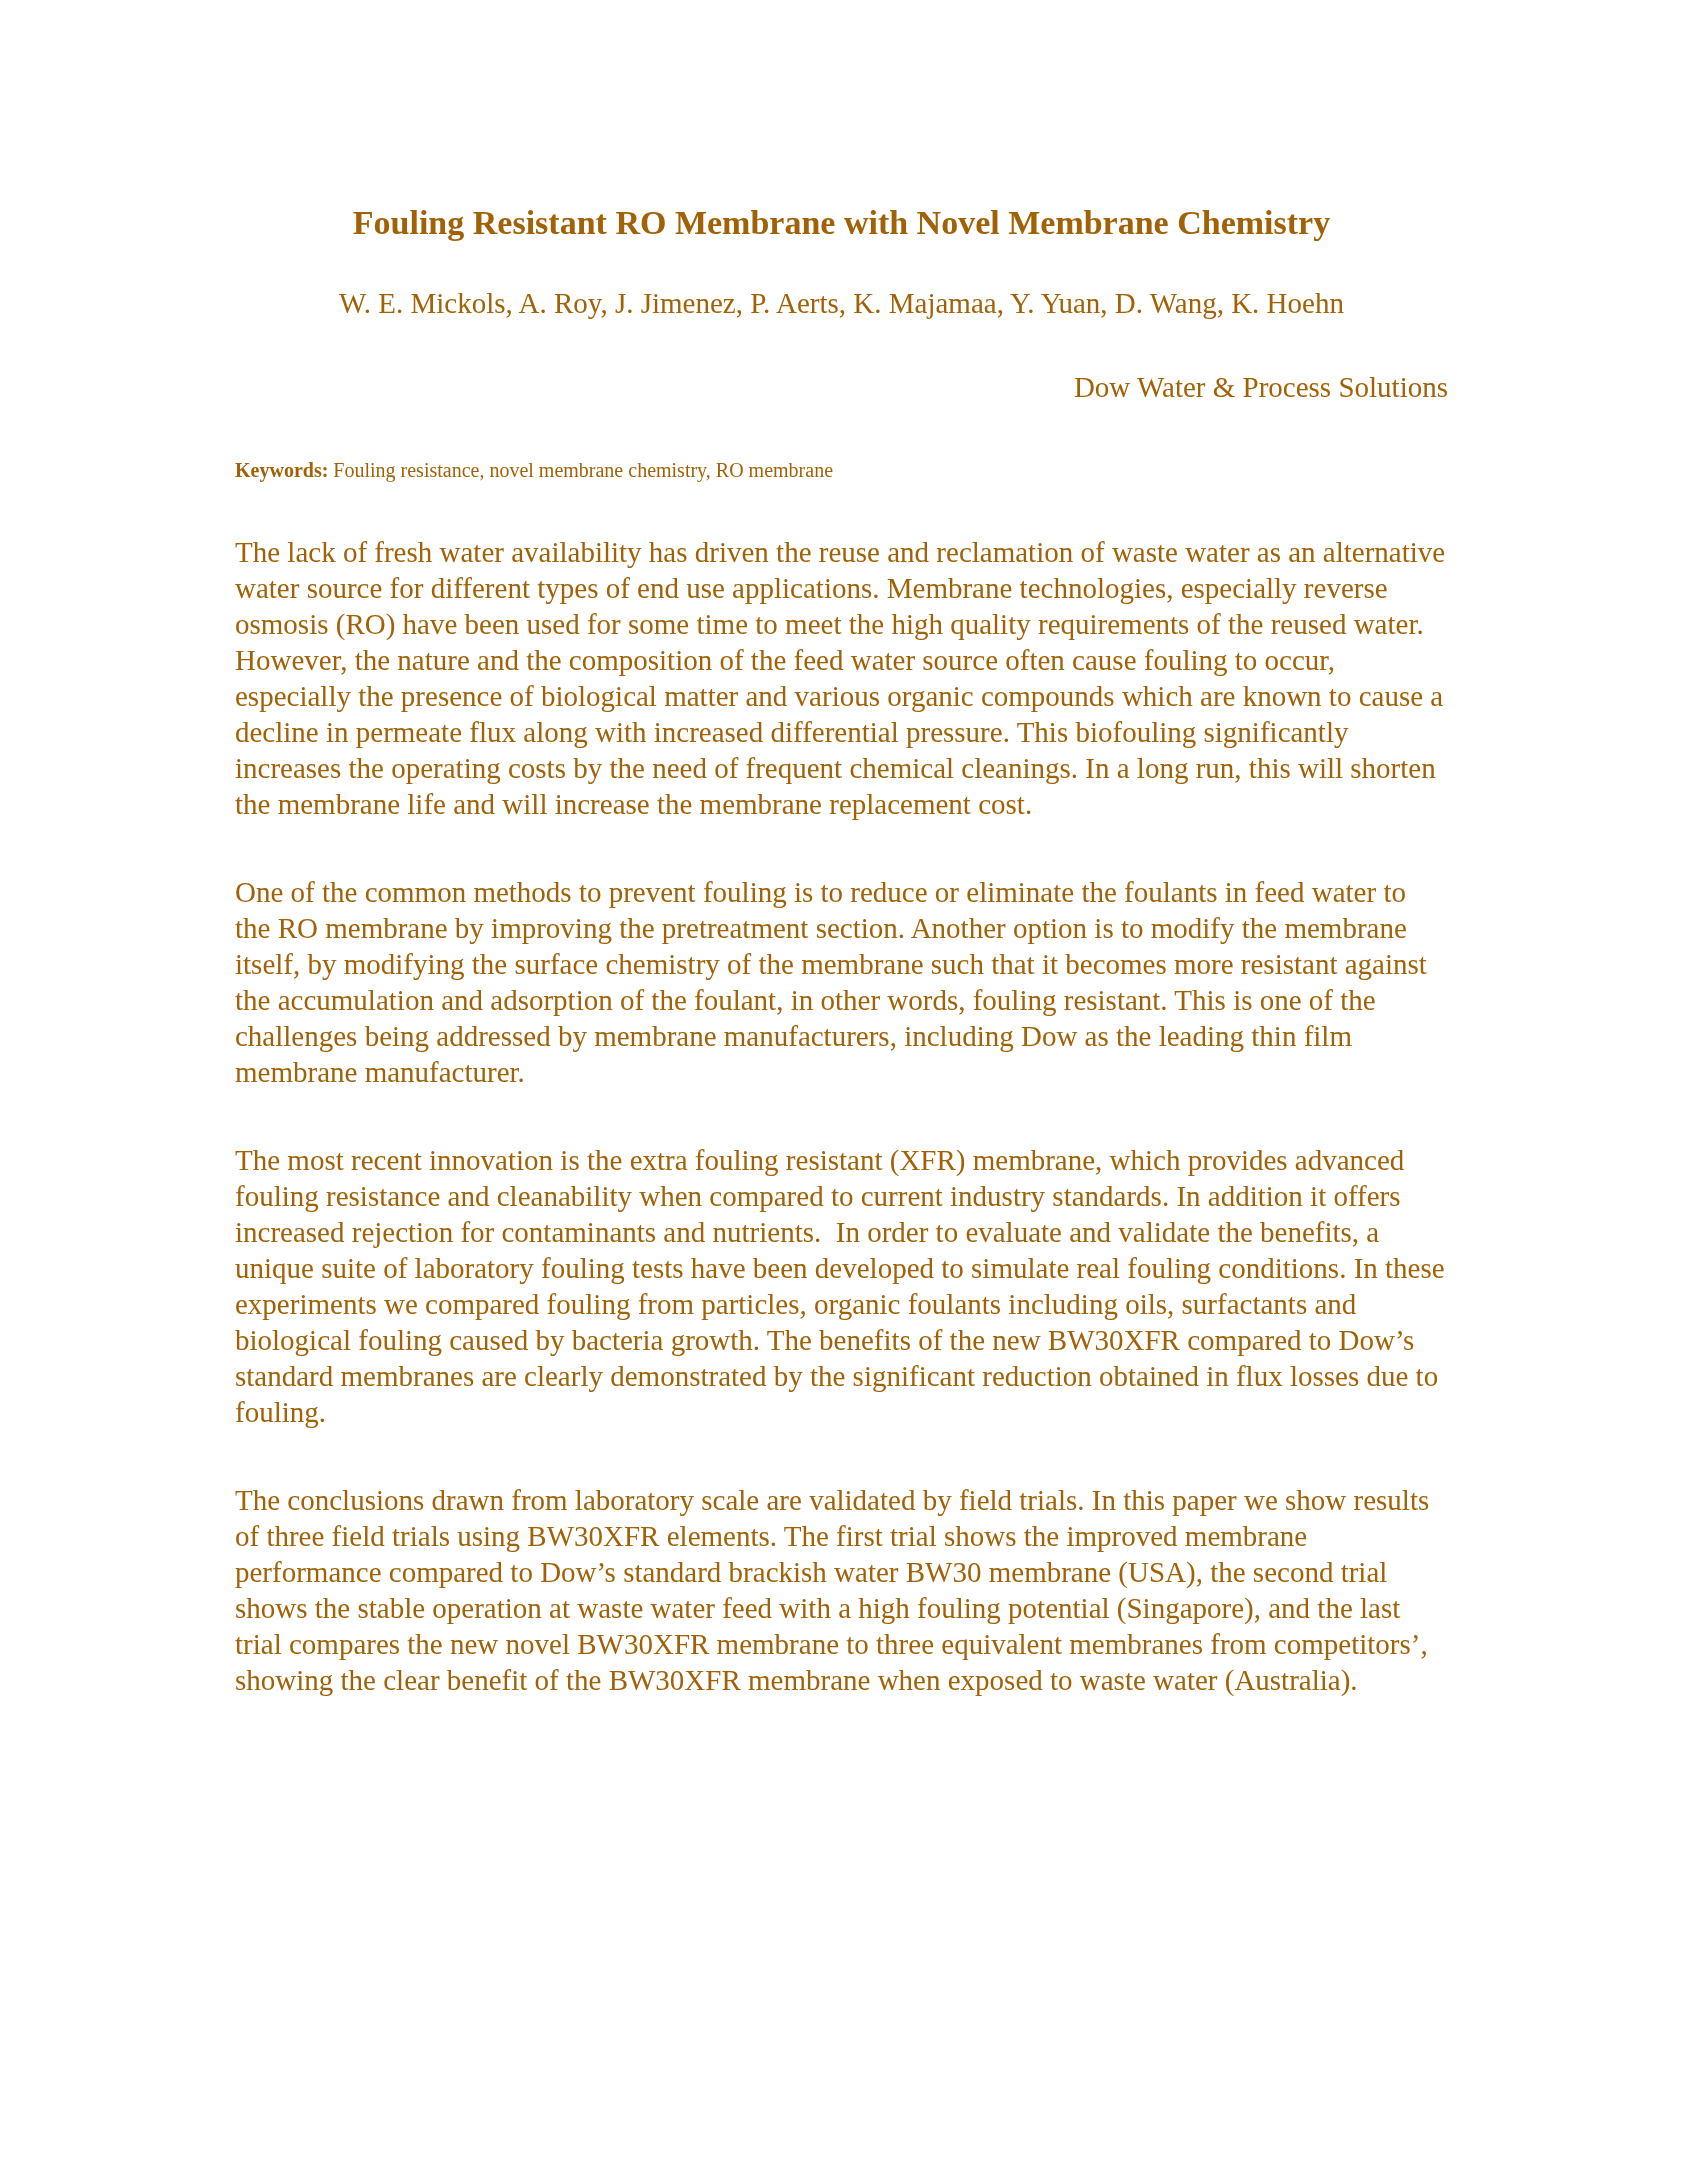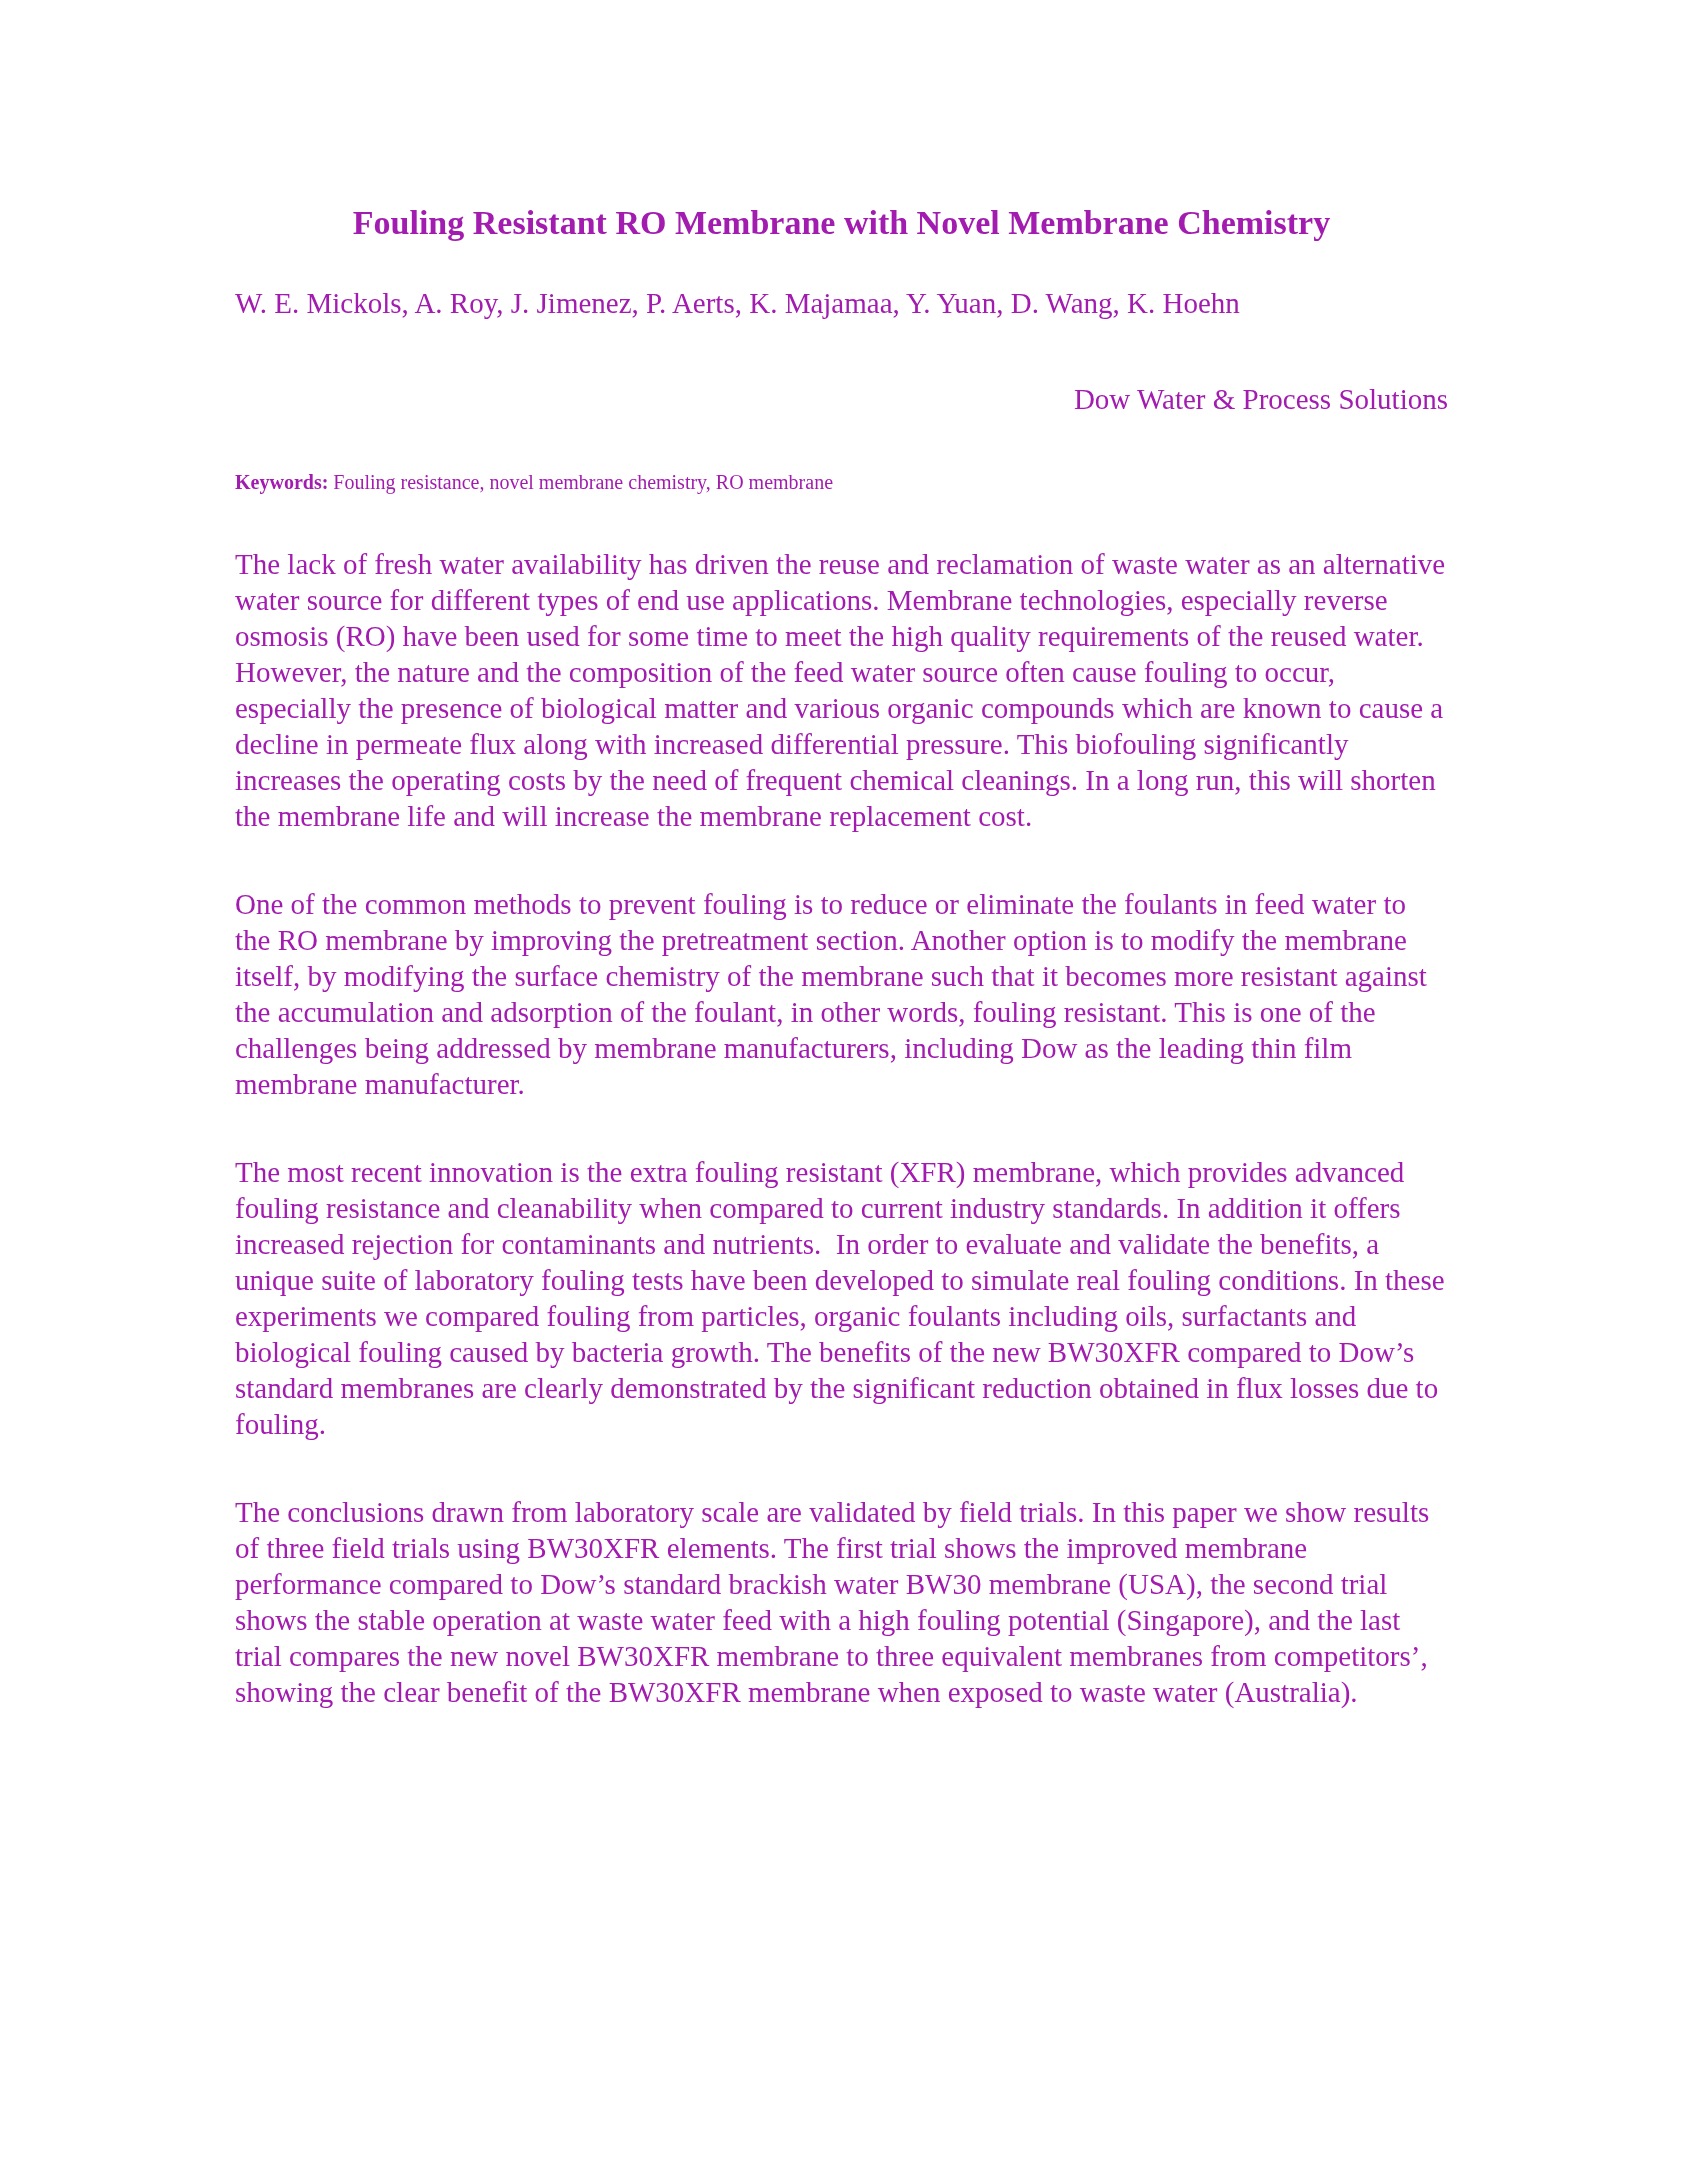--- a/index.html
+++ b/index.html
@@ -5,42 +5,42 @@
   html, body {
     margin: 0;
     padding: 0;
     background: #ffffff;
   }
   .page {
     position: relative;
     width: 1683px;
     height: 2178px;
     background: #ffffff;
-    color: #a21caf;
+    color: #a16207;
     font-family: "Liberation Serif", "DejaVu Serif", serif;
     overflow: hidden;
     box-sizing: border-box;
     padding-top: 203px;
   }
   .column {
     width: 1213px;
     margin: 0 auto;
   }
   .doc-title {
     font-size: 34px;
     line-height: 40px;
     font-weight: bold;
     text-align: center;
     margin: 0 0 42px 0;
   }
   .doc-authors {
     font-size: 29px;
     line-height: 36px;
-    text-align: left;
-    margin: 0 0 60px 0;
+    text-align: center;
+    margin: 0 0 48px 0;
   }
   .doc-affiliation {
     font-size: 29px;
     line-height: 36px;
     text-align: right;
     margin: 0 0 47px 0;
   }
   .doc-keywords {
     font-size: 20px;
     line-height: 36px;

